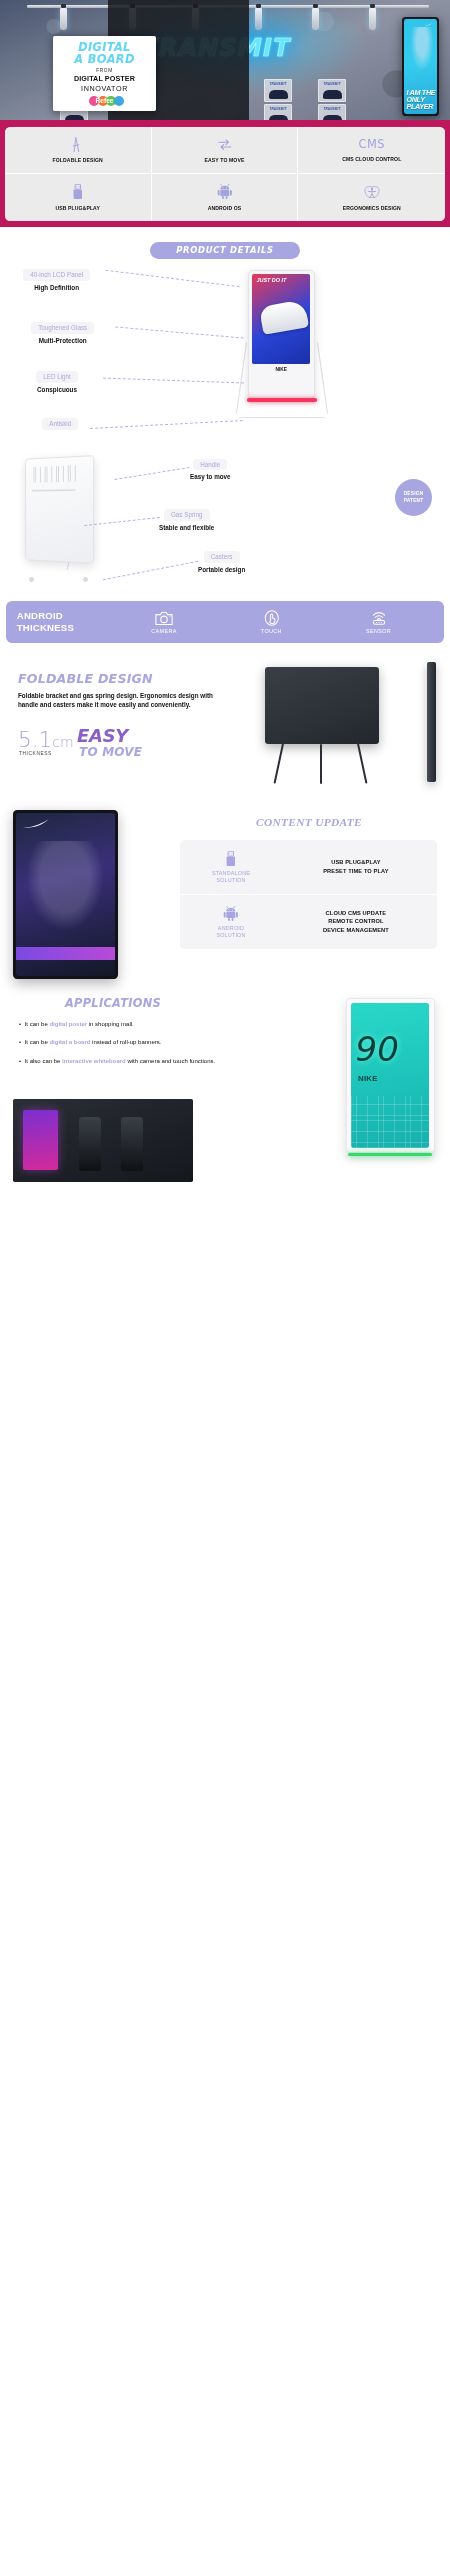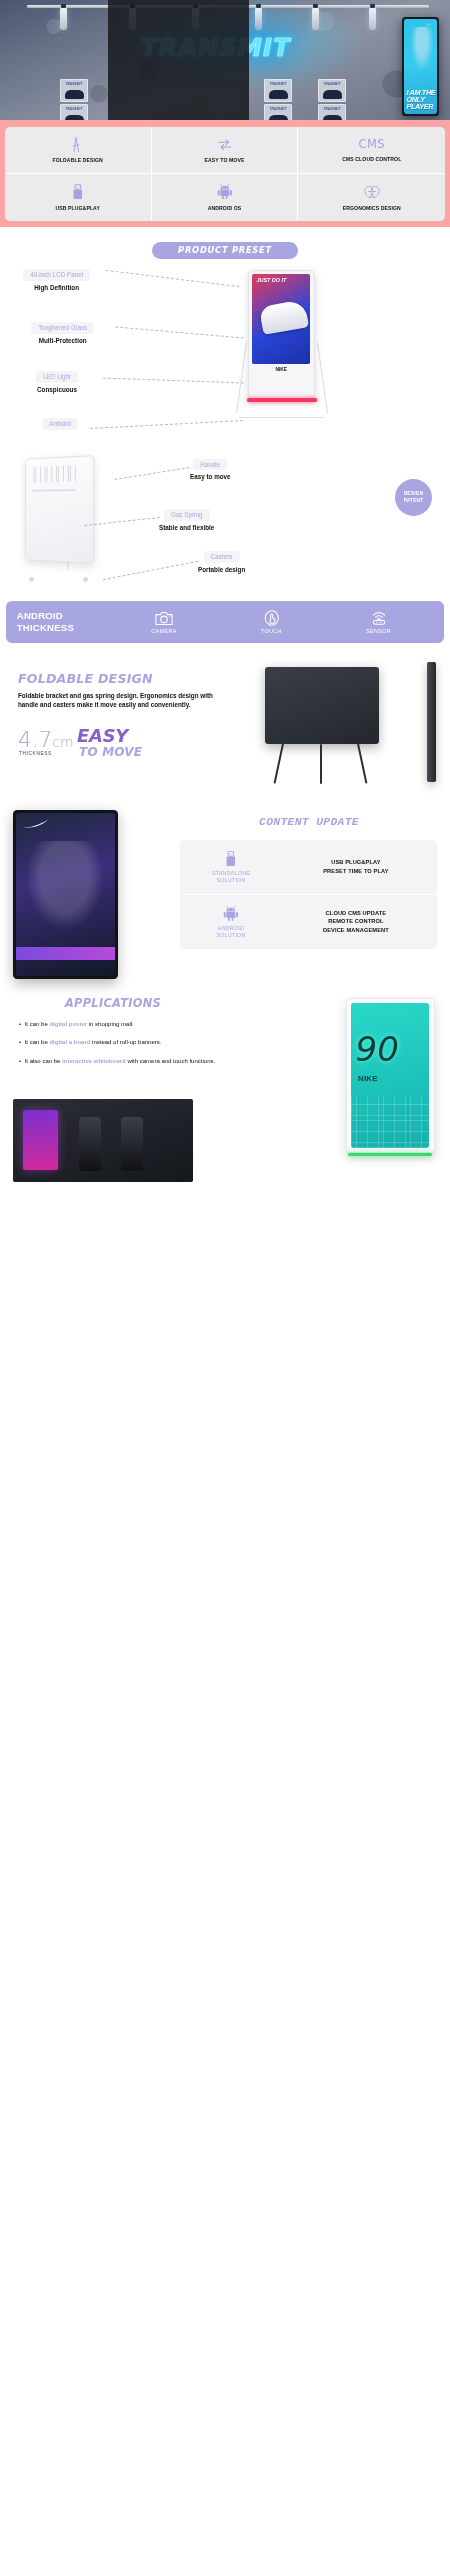--- a/index.html
+++ b/index.html
@@ -66,21 +66,21 @@
   .hero-kiosk .scr { width:100%; height:100%; border-radius:2.4px; overflow:hidden;
     background:linear-gradient(170deg,#2fc4e8 0%, #35cdef 45%, #2aa7d8 100%); position:relative; }
   .hk-txt { position:absolute; left:2.4px; bottom:3.6px; color:#fff; font-weight:bold;
     font-size:7.2px; line-height:7.2px; font-style:italic; letter-spacing:-0.3px;
     text-shadow:0 0.6px 0.6px rgba(0,0,0,.25); }
   .hk-swoosh { position:absolute; right:3px; top:3.6px; width:12px; height:4.8px; }
   .hk-person { position:absolute; left:4.8px; top:8.4px; width:26.4px; height:48px;
     background:radial-gradient(ellipse at 50% 30%, #8fd8f0 0 30%, rgba(143,216,240,0) 62%); }
 
   
-  .feat-wrap { padding:7.2px 4.8px 6px; background:#fca5a5; }
+  .feat-wrap { padding:7.2px 4.8px 6px; background:#be185d; }
   .feat-grid { display:grid; grid-template-columns:repeat(3,1fr);
     background:#ebebeb; border-radius:5.4px; overflow:hidden; }
   .feat-cell { background:#ebebeb; border-right:0.6px solid #fff; border-bottom:0.6px solid #fff;
     height:47px; display:flex; flex-direction:column; align-items:center;
     justify-content:center; gap:4.8px; }
   .feat-cell:nth-child(3n){ border-right:none; }
   .feat-cell:nth-child(n+4){ border-bottom:none; }
   .feat-icon { height:15.6px; display:flex; align-items:center; justify-content:center;
     color:#a5a3de; }
   .feat-icon svg { display:block; }
@@ -187,21 +187,21 @@
     background:#111318; border-radius:4.2px; padding:3px;
     box-shadow:0 4.8px 13.2px rgba(0,0,0,.28); }
   .cu-scr { width:100%; height:100%; border-radius:2.4px; overflow:hidden; position:relative;
     background:linear-gradient(165deg,#1f2740 0%,#3a2f7a 40%,#121826 100%); }
   .cu-scr .nk2 { position:absolute; left:7.2px; top:6px; width:26.4px; height:9.6px; }
   .cu-scr .person { position:absolute; left:9.6px; top:28px; width:78px; height:90px;
     background:radial-gradient(ellipse at 50% 40%, rgba(255,255,255,.16) 0 45%, rgba(255,255,255,0) 70%); }
   .cu-scr .band { position:absolute; left:0; right:0; bottom:15.6px; height:13.2px;
     background:linear-gradient(90deg,#7b4ae0,#b84ad8); }
   .cu-h { position:absolute; left:180px; top:10.8px; width:258px; text-align:center;
-    font-family:Liberation Mono, monospace; font-weight:bold; font-style:italic;
+    font-family:Liberation Serif, serif; font-weight:bold; font-style:italic;
     font-size:11.4px; color:#a8a6e0; letter-spacing:0.3px; }
   .cu-cards { position:absolute; left:180px; top:35px; width:257px;
     background:#f4f4f6; border-radius:4.8px; overflow:hidden; }
   .cu-card { display:flex; align-items:center; padding:9.6px 6px; gap:4.8px; }
   .cu-card + .cu-card { border-top:1.8px solid #fff; }
   .cu-left { width:90px; text-align:center; }
   .cu-left .ic { height:18px; display:flex; align-items:center; justify-content:center;
     color:#a8a6e0; }
   .cu-left .lb { font-size:5.4px; color:#a8a6e0; line-height:7.2px; margin-top:2.4px;
     letter-spacing:0.2px; }
@@ -280,20 +280,34 @@
     </div>
     <div class="shelf" style="left:318px; top:79px">
       <div class="sh-brand">TRANSMIT</div>
       <div class="sh-shoe"></div>
     </div>
     <div class="shelf" style="left:318px; top:104px">
       <div class="sh-brand">TRANSMIT</div>
       <div class="sh-shoe"></div>
     </div>
 
+    <div class="hero-card">
+      <div class="hc-l1">DIGITAL</div>
+      <div class="hc-l2">A BOARD</div>
+      <div class="hc-from">FROM</div>
+      <div class="hc-l3">DIGITAL POSTER</div>
+      <div class="hc-l4">INNOVATOR</div>
+      <div class="hc-logo">
+        <span class="dot" style="left:31px; background:#ec4f91"></span>
+        <span class="dot" style="left:40px; background:#f0772f"></span>
+        <span class="dot" style="left:48px; background:#5fc14e"></span>
+        <span class="dot" style="left:56px; background:#3ea7e0"></span>
+        <span class="lbl">Refee</span>
+      </div>
+    </div>
 
     <div class="hero-kiosk">
       <div class="scr">
         <div class="hk-person"></div>
         <svg class="hk-swoosh" viewBox="0 0 24 9">
           <path d="M0 8 C6 9 18 4 23 0 C17 6 8 9 0 8 Z" fill="#ffffff"></path>
         </svg>
         <div class="hk-txt">I AM THE ONLY PLAYER</div>
       </div>
     </div>
@@ -369,21 +383,21 @@
             <path d="M15 10 V17 M9 12.5 H21 M15 17 L11 23 M15 17 L19 23" stroke-linecap="round" stroke-width="1.5"></path>
           </svg>
         </span>
         <span class="feat-label">ERGONOMICS DESIGN</span>
       </div>
 
     </div>
   </div>
 
   <div class="pill-wrap">
-    <span class="pill">PRODUCT PRESET</span>
+    <span class="pill">PRODUCT DETAILS</span>
   </div>
 
   <div class="stage" style="height:180px">
 
     <div class="prodA">
       <div class="legL"></div>
       <div class="legR"></div>
       <div class="bezel">
         <div class="screen">
           <div class="sctxt">JUST DO IT</div>
@@ -499,21 +513,21 @@
       </div>
 
     </div>
   </div>
 
   <div class="fold">
     <div class="fold-h">FOLDABLE DESIGN</div>
     <div class="fold-p">Foldable bracket and gas spring  design. Ergonomics design with handle and casters make it move easily and conveniently.</div>
 
     <div class="thick-num">
-      <span>4.7</span><span class="thick-cm">cm</span>
+      <span>5.1</span><span class="thick-cm">cm</span>
     </div>
     <div class="thick-lab">THICKNESS</div>
 
     <div class="easy1">EASY</div>
     <div class="easy2">TO MOVE</div>
 
     <div class="fold-img">
       <div class="fd-panel"></div>
       <div class="fd-leg" style="left:37px; top:85px; height:43px; transform:rotate(12deg)"></div>
       <div class="fd-leg" style="left:120px; top:85px; height:43px; transform:rotate(-12deg)"></div>

